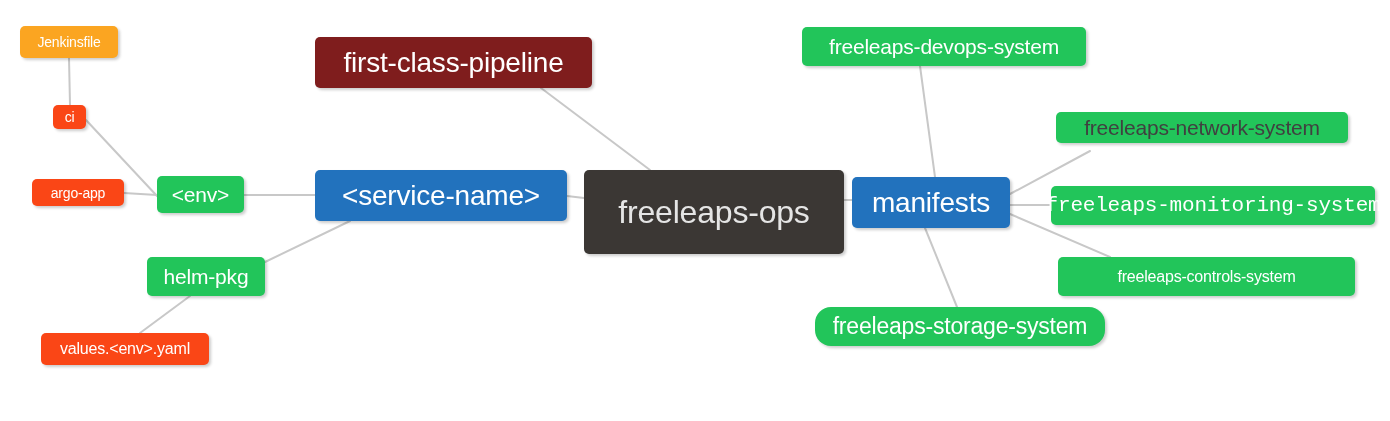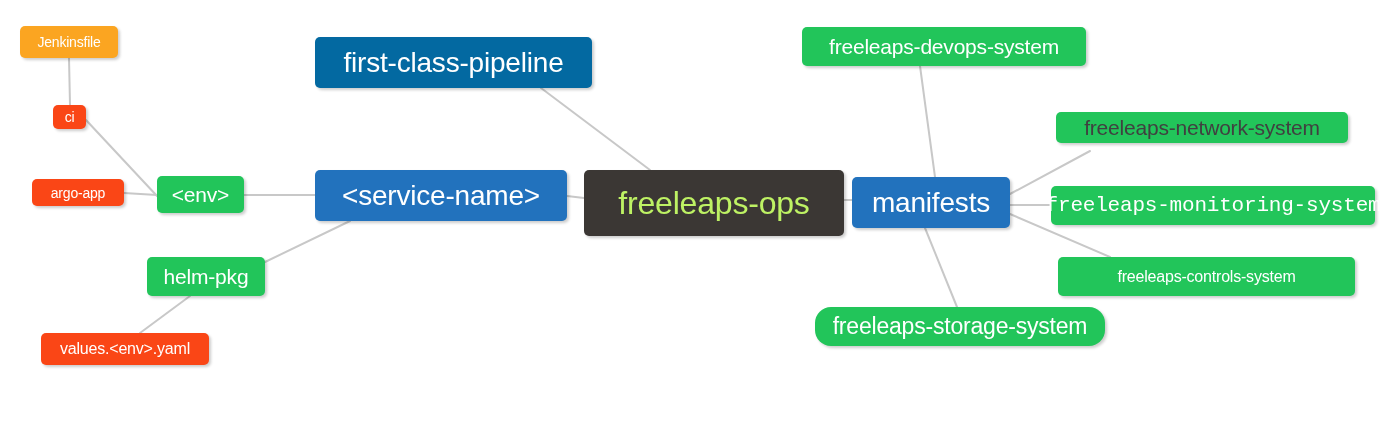--- a/index.html
+++ b/index.html
@@ -76,27 +76,27 @@
       </div>
       <div class="node" style="left: 157px; top: 176px; width: 87px; height: 37px; background: rgb(34, 197, 90); font-size: 21px; color: rgb(255, 255, 255);">
         <span class="node-label">&lt;env&gt;</span>
       </div>
       <div class="node" style="left: 147px; top: 257px; width: 118px; height: 39px; background: rgb(34, 197, 90); font-size: 21px; color: rgb(255, 255, 255);">
         <span class="node-label">helm-pkg</span>
       </div>
       <div class="node" style="left: 8px; top: 333px; width: 168px; height: 32px; background: rgb(250, 70, 22); font-size: 16px; color: rgb(255, 255, 255); margin-left: 33px;">
         <span class="node-label">values.&lt;env&gt;.yaml</span>
       </div>
-      <div class="node" style="left: 315px; top: 37px; width: 277px; height: 51px; background: #0369a1; font-size: 28px; color: rgb(255, 255, 255);">
+      <div class="node" style="left: 315px; top: 37px; width: 277px; height: 51px; background: #7f1d1d; font-size: 28px; color: rgb(255, 255, 255);">
         <span class="node-label">first-class-pipeline</span>
       </div>
       <div class="node" style="left: 315px; top: 170px; width: 252px; height: 51px; background: rgb(34, 114, 189); font-size: 28px; color: rgb(255, 255, 255);">
         <span class="node-label">&lt;service-name&gt;</span>
       </div>
-      <div class="node" style="left: 584px; top: 170px; width: 260px; height: 66px; background: rgb(59, 55, 52); font-size: 32px; color: #bef264;">
+      <div class="node" style="left: 584px; top: 170px; width: 260px; height: 84px; background: rgb(59, 55, 52); font-size: 32px; color: #e5e5e5;">
         <span class="node-label">freeleaps-ops</span>
       </div>
       <div class="node" style="left: 852px; top: 177px; width: 158px; height: 51px; background: rgb(34, 114, 189); font-size: 28px; color: rgb(255, 255, 255);">
         <span class="node-label">manifests</span>
       </div>
       <div class="node" style="left: 802px; top: 27px; width: 284px; height: 39px; background: rgb(34, 197, 90); font-size: 21px; color: rgb(255, 255, 255); align-items: center;">
         <span class="node-label">freeleaps-devops-system</span>
       </div>
       <div class="node" style="left: 1056px; top: 112px; width: 292px; height: 31px; background: rgb(34, 197, 90); font-size: 21px; color: #404040;">
         <span class="node-label">freeleaps-network-system</span>

